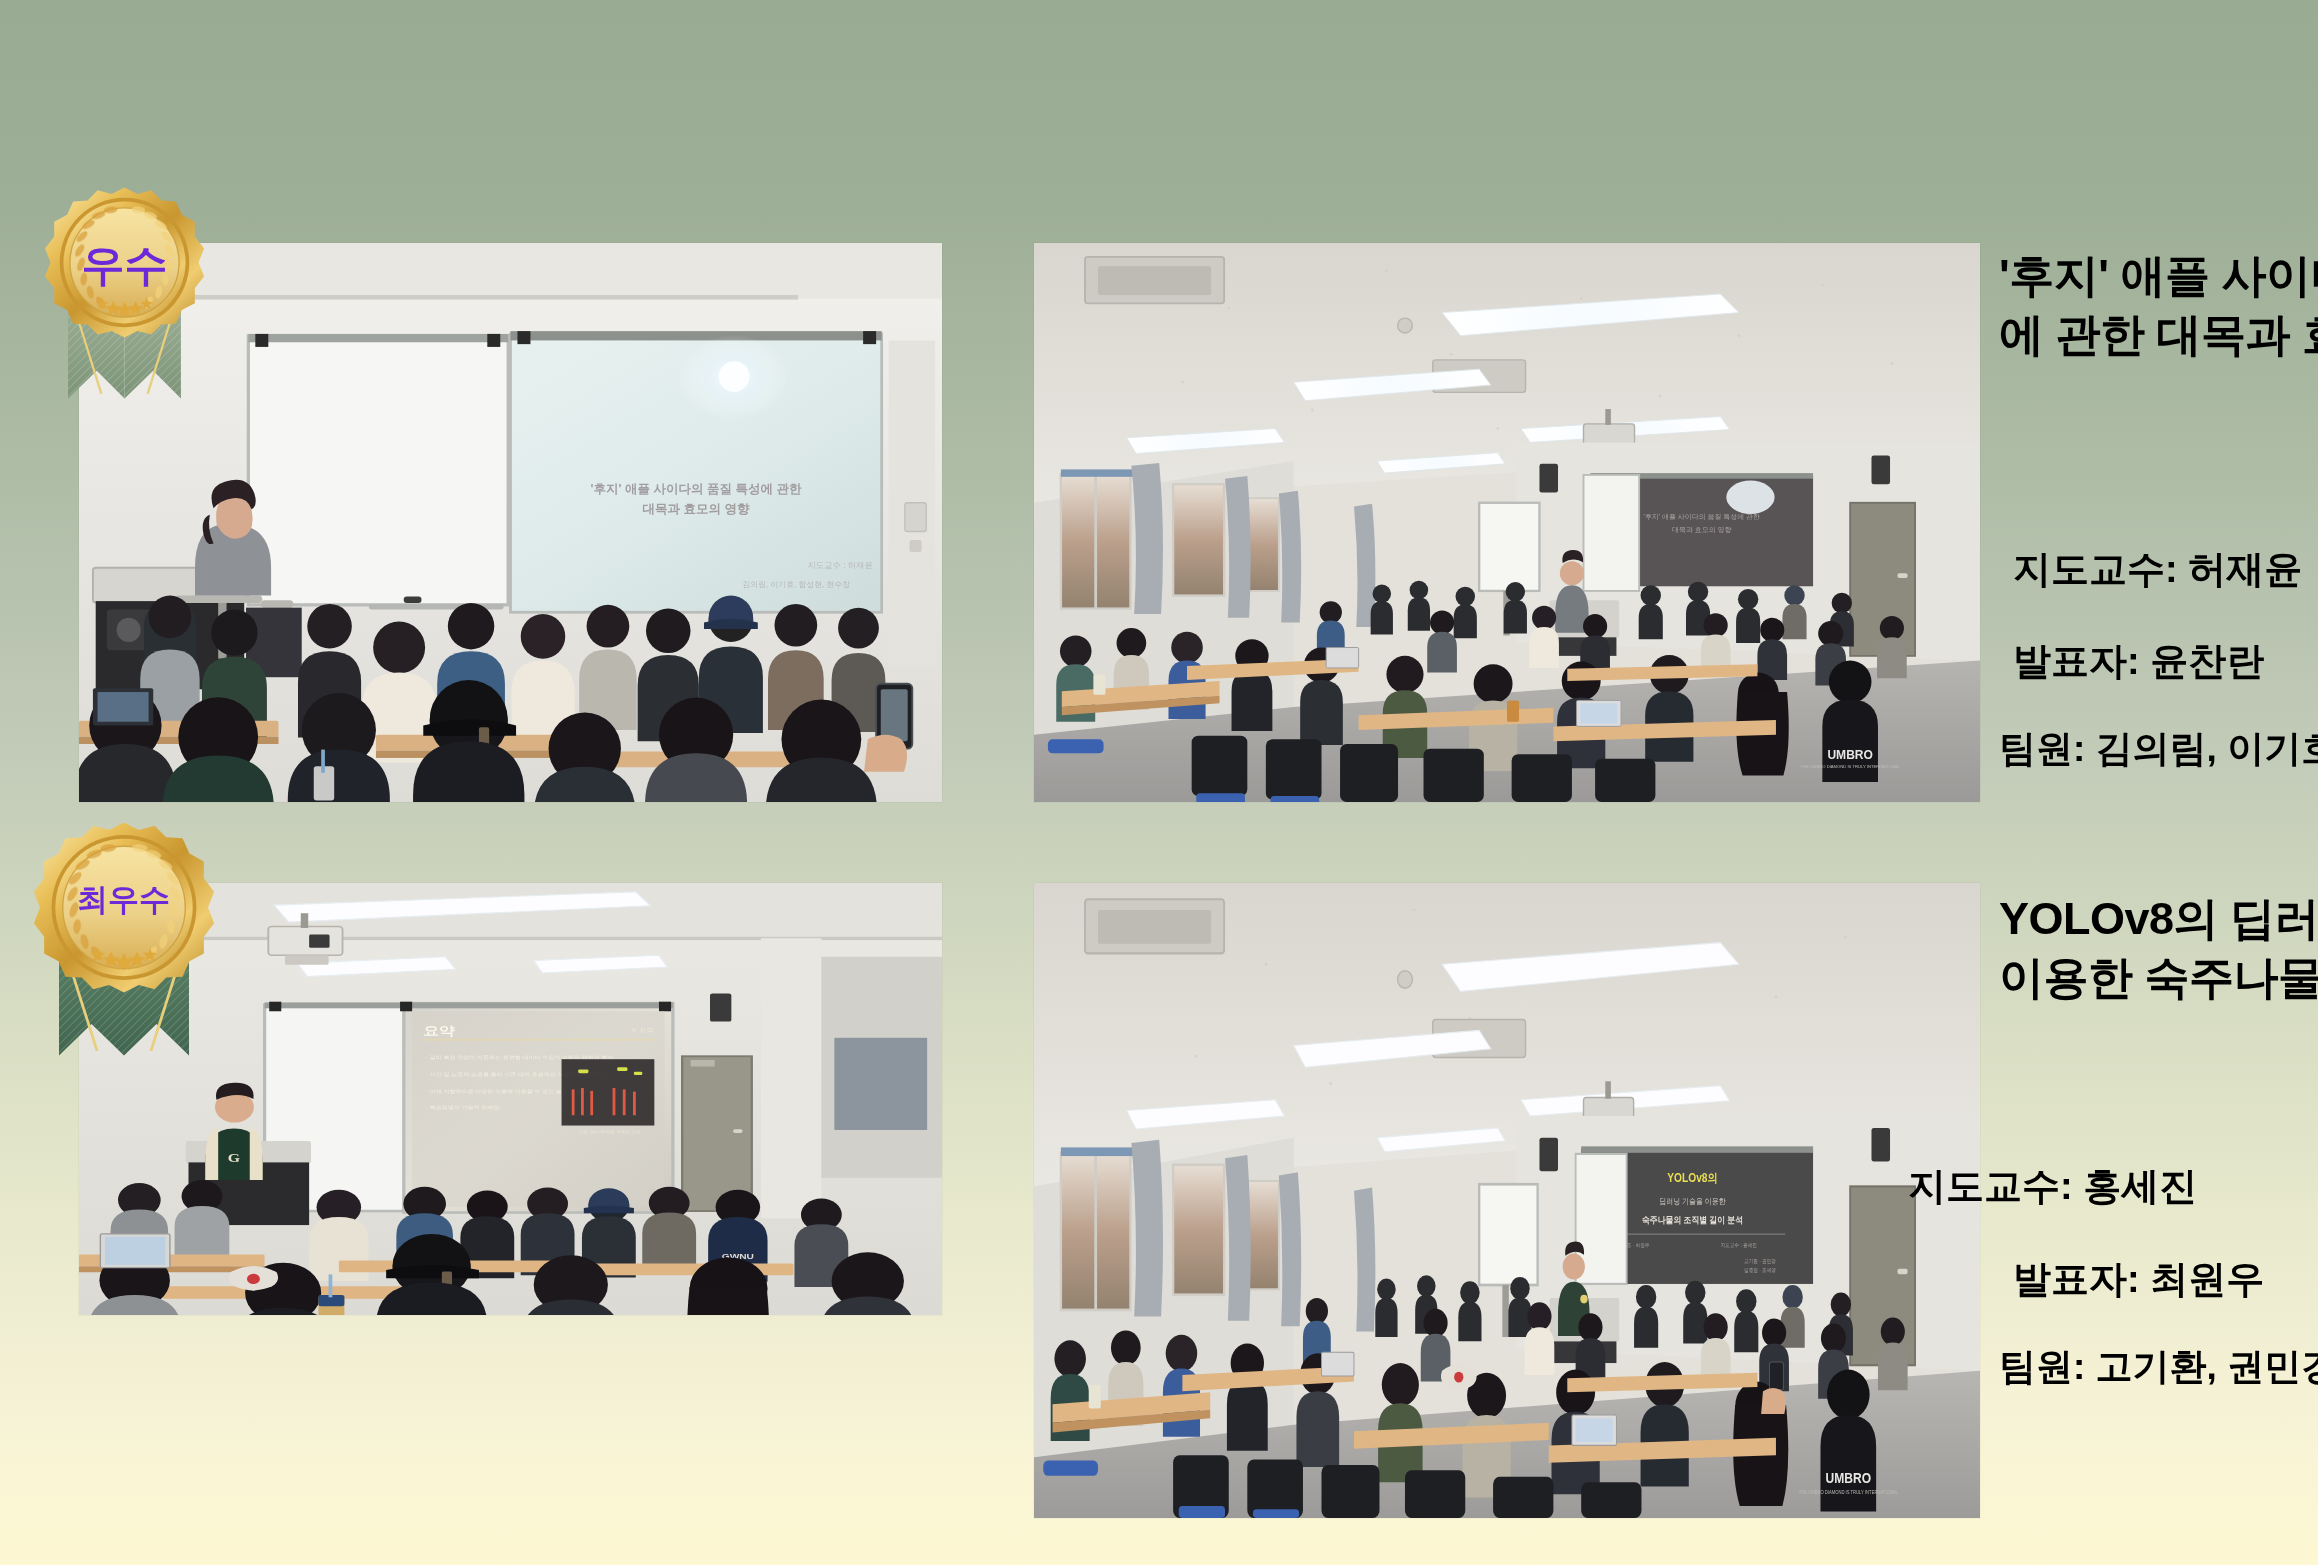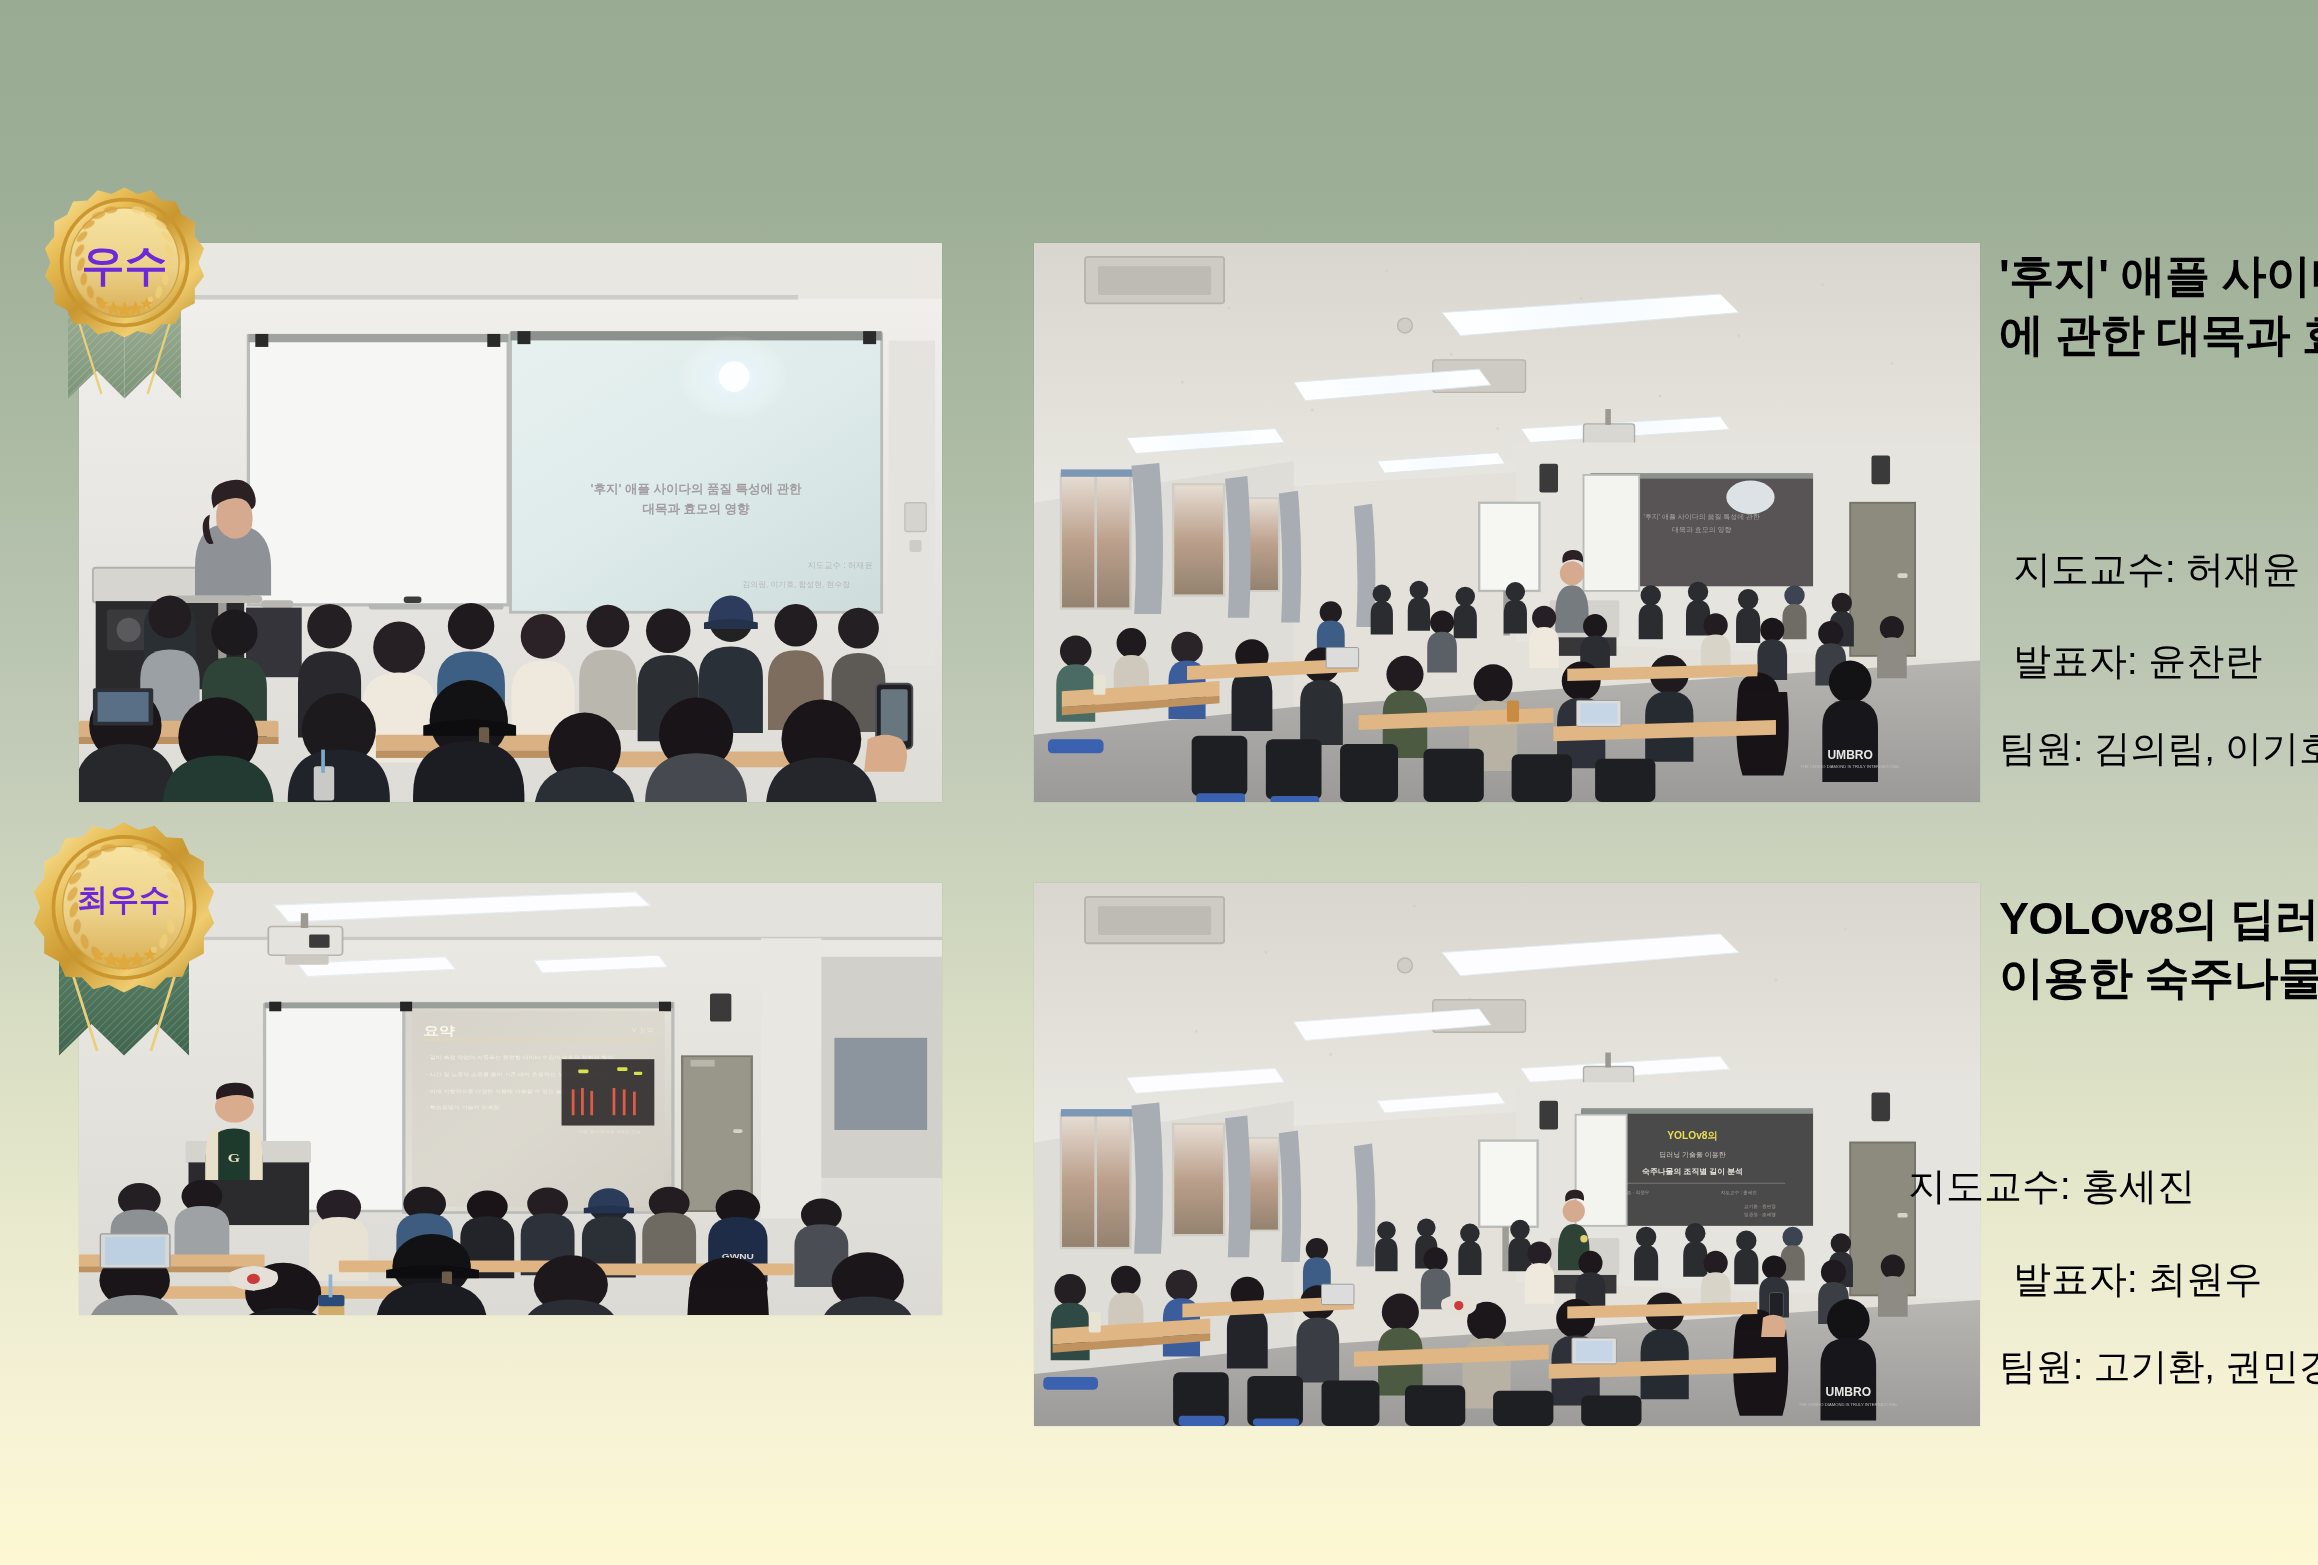--- a/index.html
+++ b/index.html
@@ -33,21 +33,21 @@
   
   .txtcol{ position:absolute; color:#000; }
   .title{
     font-weight:700;
     font-size:45px;
     line-height:1.30;
     letter-spacing:-0.5px;
     white-space:pre-line;
   }
   .credit{
-    font-weight:400;
+    font-weight:700;
     font-size:38px;
     line-height:1.12;
     white-space:nowrap;
   }
   .credit.small{ font-size:37px; }
 
   
   .badge{ position:absolute; }
   .badge svg{ display:block; width:100%; height:100%; }
 
@@ -750,21 +750,21 @@
         <path d="M326 1056 q50 -34 100 0 q16 42 -50 50 q-66 -8 -50 -50z" fill="#e4e0d8"></path>
         <circle cx="376" cy="1074" r="14" fill="#cc3b3b"></circle>
 
         <rect x="46" y="952" width="150" height="92" rx="4" fill="#d7d7d6" stroke="#9a9a9a" stroke-width="3"></rect>
         <rect x="56" y="960" width="130" height="76" fill="#bcd0e2"></rect>
         <rect x="650" y="1280" width="260" height="60" rx="4" fill="#d7d7d6" stroke="#9a9a9a" stroke-width="3"></rect>
       </g>
     </svg>
   </div>
 
-  <div class="photo" style="left:1034px; top:883px; width:946px; height:543px;">
+  <div class="photo" style="left:1034px; top:883px; width:946px; height:635px;">
     <svg viewBox="0 0 2040 1172" preserveAspectRatio="none">
       <defs>
         <linearGradient id="r4ceil" x1="0" y1="0" x2="0" y2="1">
           <stop offset="0" stop-color="#d9d6cf"></stop>
             <stop offset="1" stop-color="#eae8e2"></stop>
         </linearGradient>
         <linearGradient id="r4floor" x1="0" y1="0" x2="0" y2="1">
           <stop offset="0" stop-color="#b7b6b3"></stop>
             <stop offset="1" stop-color="#9c9b99"></stop>
         </linearGradient>

